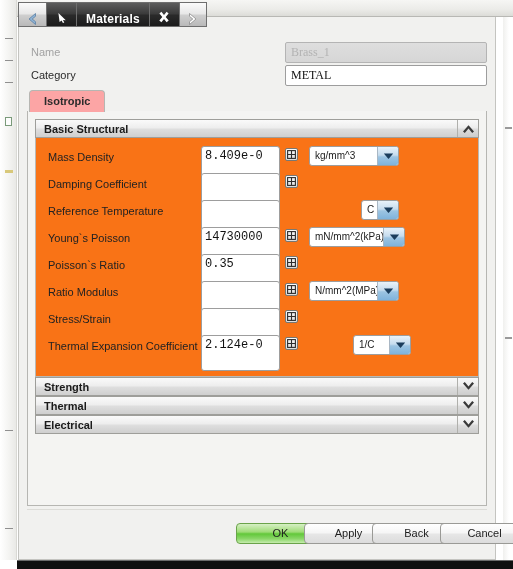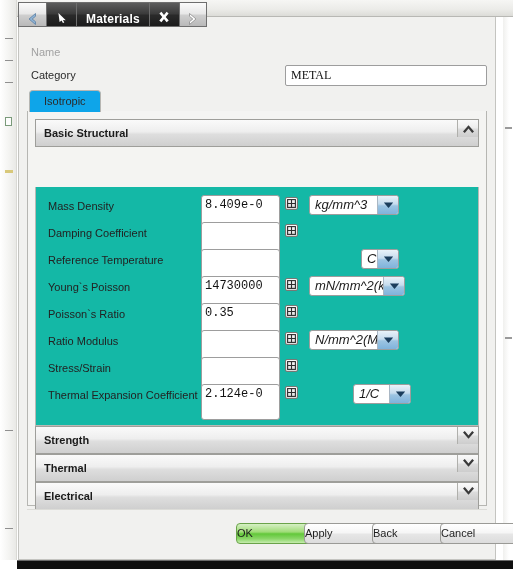--- a/index.html
+++ b/index.html
@@ -180,28 +180,29 @@
     top: 73px;
     height: 22px;
   }
   .iso-tab {
     position: absolute;
     left: 2px;
     top: 0;
     height: 22px;
     padding: 0 14px;
     box-sizing: border-box;
-    background: #0ea5e9;
+    background: #fca5a5;
     border: 1px solid #b6b6b2;
     border-bottom: none;
     border-radius: 4px 4px 0 0;
     font-size: 11px;
     line-height: 21px;
     color: #2b2b2b;
     z-index: 3;
+    font-weight: bold;
   }
   .tab-underline {
     position: absolute;
     left: 0; right: 0;
     top: 21px;
     height: 1px;
     background: #b6b6b2;
   }
 
   
@@ -214,21 +215,21 @@
     box-sizing: border-box;
     border: 1px solid #b6b6b2;
     border-top: none;
     background: #f4f4f2;
     padding: 8px 7px 0 7px;
   }
 
   
   .section-head {
     position: relative;
-    height: 28px;
+    height: 19px;
     box-sizing: border-box;
     border: 1px solid #9e9e9a;
     background: linear-gradient(to bottom,#fafafa 0%,#eeeeee 45%,#dedede 55%,#cfcfcf 100%);
     display: flex;
     align-items: center;
   }
   .section-title {
     padding-left: 8px;
     font-size: 11px;
     font-weight: bold;
@@ -244,23 +245,22 @@
     border-left: 1px solid #b0b0ac;
     display: flex;
     align-items: center;
     justify-content: center;
     background: linear-gradient(to bottom,#fafafa 0%,#ededed 45%,#dcdcdc 55%,#cdcdcd 100%);
   }
 
   .section-body {
     border: 1px solid #b9b9b5;
     border-top: none;
-    background: #14b8a6;
+    background: #f97316;
     padding: 6px 0 16px 0;
-    margin-top: 40px;
   }
 
   .prop-row {
     position: relative;
     height: 27px;
   }
   .prop-label {
     position: absolute;
     left: 12px;
     top: 7px;
@@ -310,26 +310,25 @@
     border: 1px solid #9d9d9d;
     border-radius: 3px;
     background: #ffffff;
     display: flex;
     align-items: stretch;
     overflow: hidden;
   }
   .unit-text {
     flex: 1 1 auto;
     padding: 0 5px;
-    font-size: 13px;
+    font-size: 10px;
     line-height: 18px;
     color: #1b1b1b;
     white-space: nowrap;
     overflow: hidden;
-    font-style: italic;
   }
   .unit-arrow {
     flex: 0 0 20px;
     border-left: 1px solid #a9b7c4;
     background: linear-gradient(to bottom,#e9f2f9 0%,#c6dcee 45%,#9cc4e2 55%,#7fb3dc 100%);
     display: flex;
     align-items: center;
     justify-content: center;
   }
 
@@ -346,21 +345,21 @@
     position: absolute;
     top: 13px;
     width: 89px;
     height: 21px;
     box-sizing: border-box;
     border: 1px solid #9a9a96;
     border-radius: 4px;
     background: linear-gradient(to bottom,#ffffff 0%,#f6f6f6 45%,#e6e6e6 55%,#dcdcdc 100%);
     font-size: 11px;
     color: #1d1d1d;
-    text-align: left;
+    text-align: center;
     line-height: 19px;
   }
   .btn.primary {
     background: linear-gradient(to bottom,#d6f0c4 0%,#9fdc77 42%,#62c83a 52%,#8bd768 78%,#c6ecae 100%);
     border-color: #6aa34a;
   }
 </style>
 </head>
 <body>
 
@@ -379,20 +378,21 @@
     <div class="bg-right-tick" style="top:110px"></div>
     <div class="bg-right-tick" style="top:320px"></div>
   </div>
   <div class="bg-bottom-bar"></div>
 </div>
 
 <div id="dialog">
 
   <div class="row-name">
     <div class="field-label disabled">Name</div>
+    <div class="text-input disabled">Brass_1</div>
   </div>
 
   <div class="row-category">
     <div class="field-label">Category</div>
     <div class="text-input">METAL</div>
   </div>
 
   <div id="tabstrip">
     <div class="tab-underline"></div>
     <div class="iso-tab">Isotropic</div>

